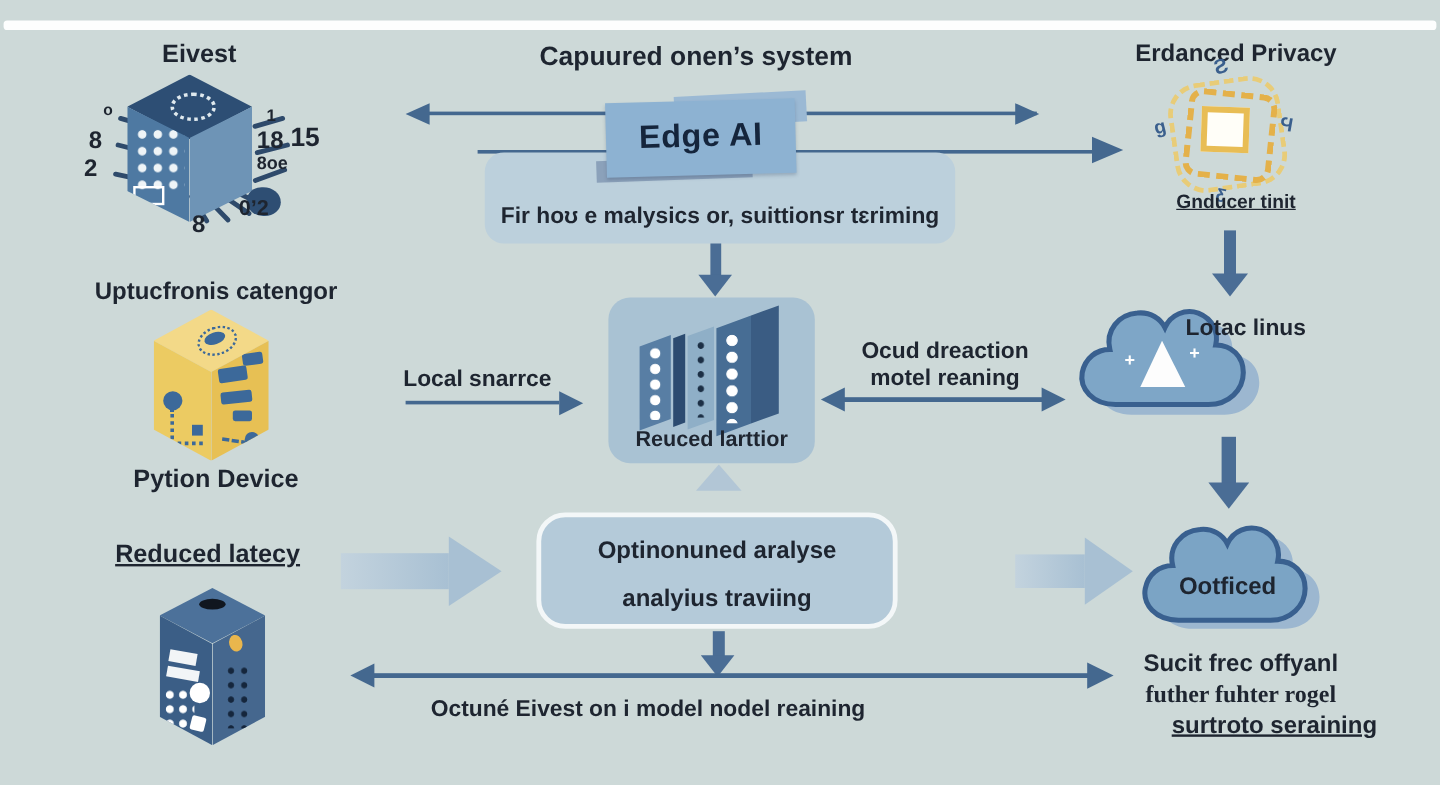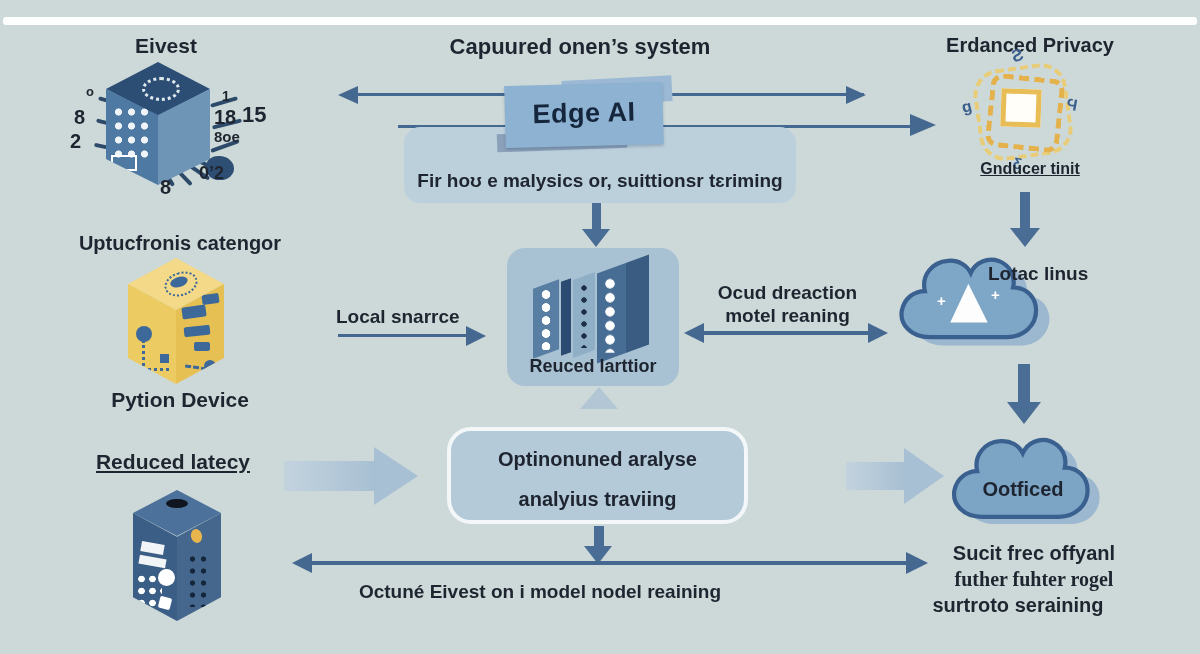--- a/index.html
+++ b/index.html
@@ -218,15 +218,15 @@
 
   <div class="abs" style="left:946px;top:430px;width:156px;height:104px;">
     <svg width="156" height="104" viewBox="0 0 130 86">
       <path transform="translate(10,6)" d="M30 72 C14 72 5 61 7 50 C9 40 17 34 26 34 C23 21 32 10 45 9 C54 8 61 13 64 19 C68 10 78 6 87 9 C97 13 101 22 99 31 C110 31 118 39 118 50 C118 62 108 72 94 72 Z" fill="#9cb7d0"></path>
       <path d="M30 72 C14 72 5 61 7 50 C9 40 17 34 26 34 C23 21 32 10 45 9 C54 8 61 13 64 19 C68 10 78 6 87 9 C97 13 101 22 99 31 C110 31 118 39 118 50 C118 62 108 72 94 72 Z" fill="#7ba4c5" stroke="#39608f" stroke-width="3.5"></path>
     </svg>
     <div class="t tc" style="left:22px;top:48px;width:110px;font-size:20px;">Ootficed</div>
   </div>
   <div class="t tc" style="left:928px;top:542px;width:212px;font-size:20px;">Sucit frec offyanl</div>
   <div class="t tc" style="left:928px;top:568px;width:212px;font-size:20px;font-family:Liberation Serif, serif;">futher fuhter rogel</div>
-  <div class="t tc" style="left:912px;top:594px;width:212px;font-size:20px;">surtroto seraining</div>
+  <div class="t tc" style="left:956px;top:594px;width:212px;font-size:20px;text-decoration:underline;">surtroto seraining</div>
 
 </div>
 
 </body></html>

